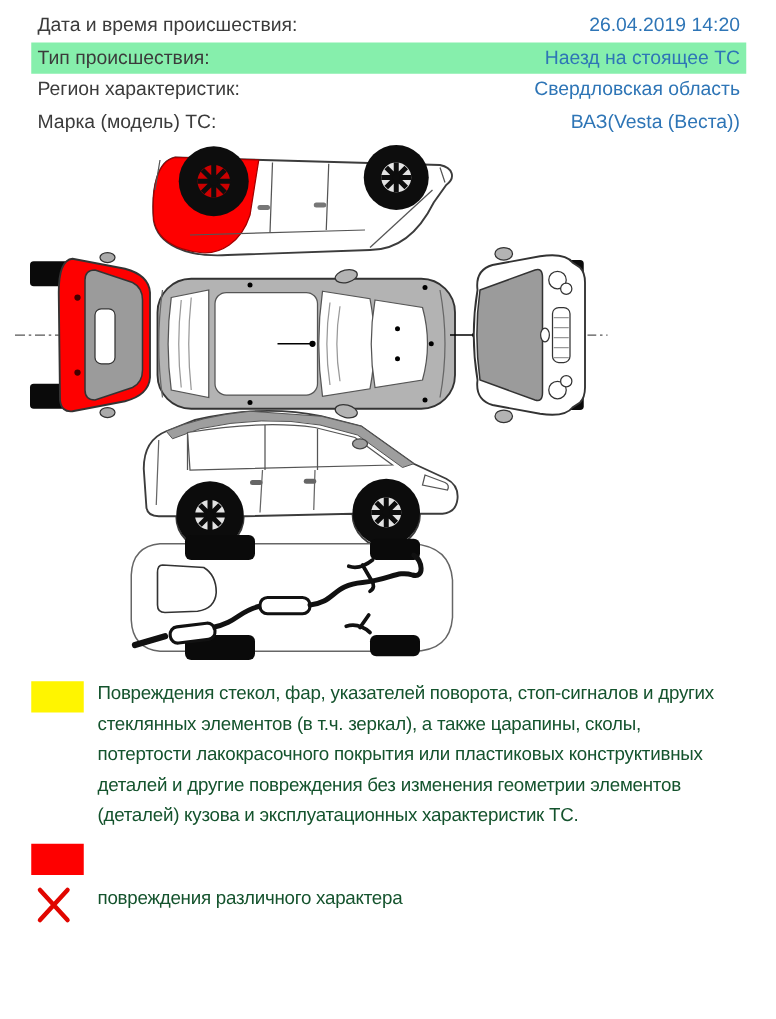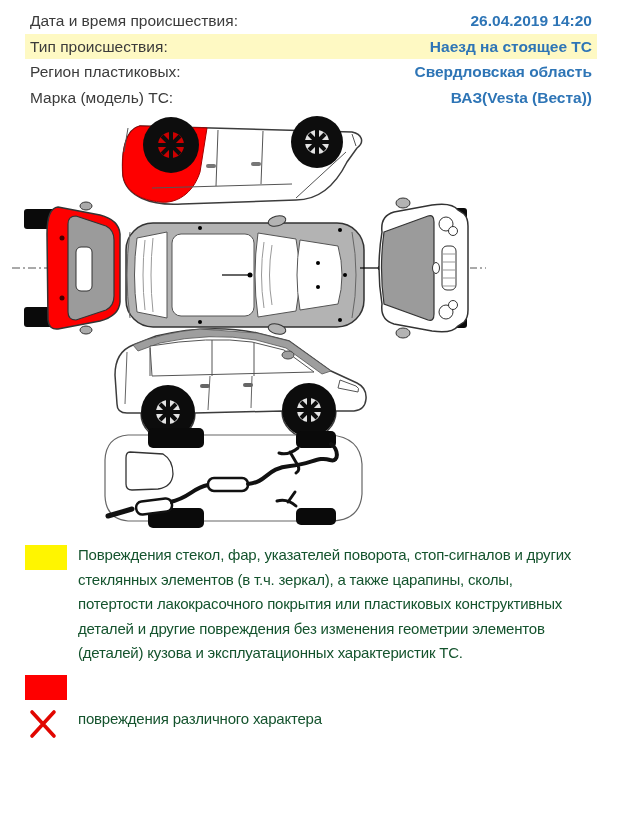--- a/index.html
+++ b/index.html
@@ -9,22 +9,22 @@
     color:#3b3b3b;position:relative;
   }
   
   .hdr{padding-top:8px;}
   .hdr-row{
     display:flex;justify-content:space-between;align-items:center;
     height:25.5px;margin:0 24px 0 25px;padding:0 5px;
     font-size:15.5px;line-height:25.5px;white-space:nowrap;gap:12px;
   }
   .hdr-row .lbl{color:#3b3b3b;}
-  .hdr-row .val{font-weight:bold;color:#2e75b6;text-align:right;}
-  .hdr-row.hl{background:#fef9c3;}
+  .hdr-row .val{font-weight:normal;color:#2e75b6;text-align:right;}
+  .hdr-row.hl{background:#86efac;}
   
   .diagram{display:block;margin-top:2px;}
   
   .legend{margin:13px 24px 0 25px;}
   .legend-item{display:flex;align-items:flex-start;margin-bottom:7px;}
   .legend-key{width:53px;flex:0 0 53px;padding-top:2px;}
   .swatch{width:42px;height:25px;display:block;}
   .swatch.yellow{background:#fff500;}
   .swatch.red{background:#fe0000;}
   .legend-text{
@@ -39,21 +39,21 @@
 <div class="hdr">
   <div class="hdr-row">
     <span class="lbl">Дата и время происшествия:</span>
     <span class="val">26.04.2019 14:20</span>
   </div>
   <div class="hdr-row hl">
     <span class="lbl">Тип происшествия:</span>
     <span class="val">Наезд на стоящее ТС</span>
   </div>
   <div class="hdr-row">
-    <span class="lbl">Регион пластиковых:</span>
+    <span class="lbl">Регион характеристик:</span>
     <span class="val">Свердловская область</span>
   </div>
   <div class="hdr-row">
     <span class="lbl">Марка (модель) ТС:</span>
     <span class="val">ВАЗ(Vesta (Веста))</span>
   </div>
 </div>
 
 <svg class="diagram" width="621" height="418" viewBox="0 0 621 418">
 

